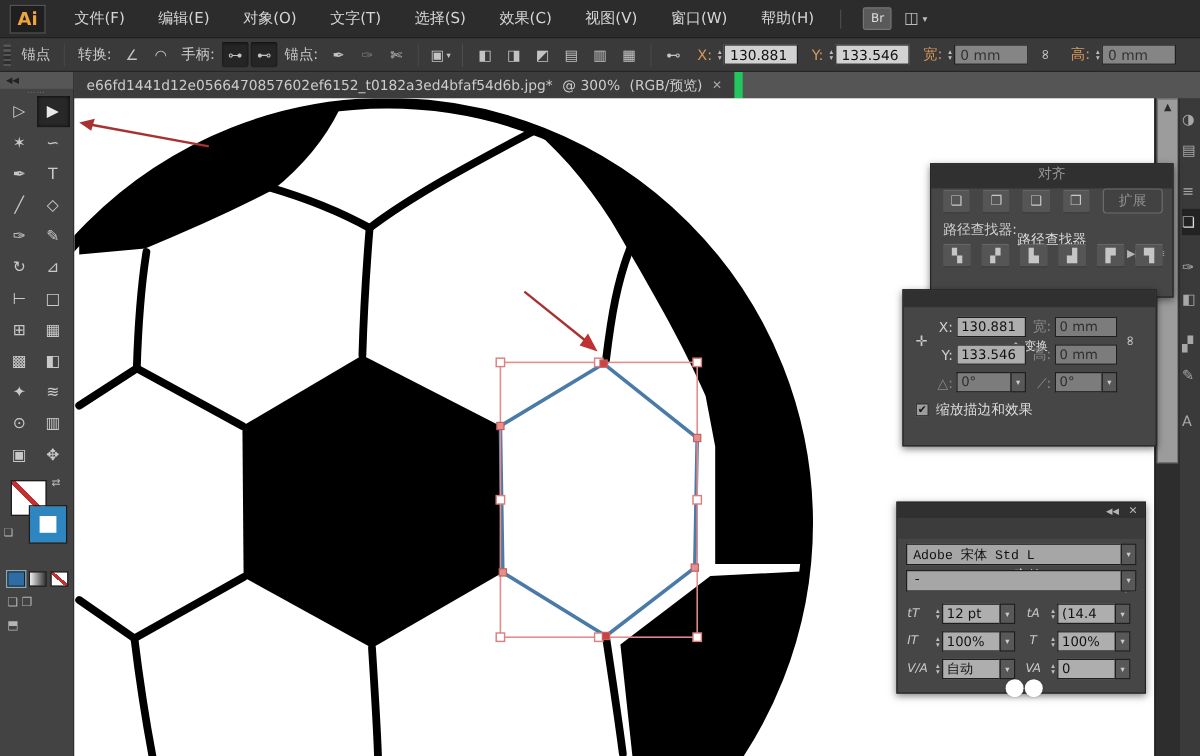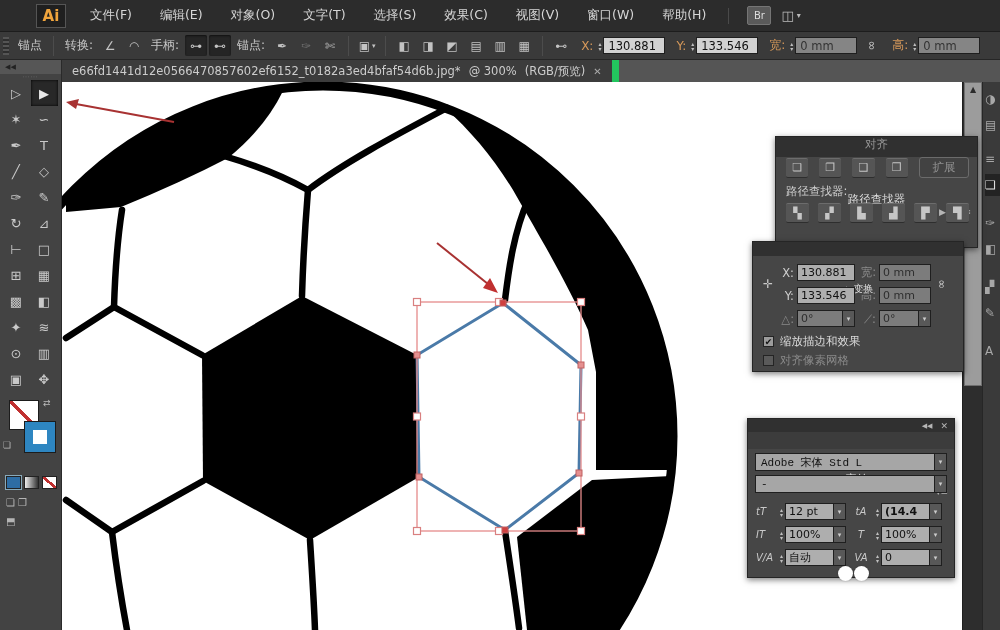--- a/index.html
+++ b/index.html
@@ -2,21 +2,21 @@
 <html><head>
 <meta charset="utf-8">
 <style>
   html,body{margin:0;padding:0;background:#222;}
   *{box-sizing:border-box;font-family:"DejaVu Sans","Liberation Sans",sans-serif;}
   .app{position:relative;width:1000px;height:630px;background:#3e3e3e;overflow:hidden;
        -webkit-user-select:none;user-select:none;}
 
   
   .menubar{position:absolute;left:0;top:0;width:1000px;height:32px;background:#2c2c2c;
-           display:flex;align-items:center;border-bottom:1px solid #1d1d1d;padding-left:28px;}
+           display:flex;align-items:center;border-bottom:1px solid #1d1d1d;}
   .ai-logo{width:30px;height:24px;margin:0 10px 0 8px;background:#1f1f1f;border:1px solid #555;
            color:#f0a43c;font-weight:bold;font-size:15px;display:flex;align-items:center;justify-content:center;}
   .menu-item{color:#d6d6d6;font-size:12.5px;padding:0 14px;height:32px;display:flex;align-items:center;}
   .mb-sep{width:1px;height:16px;background:#4a4a4a;margin:0 8px;}
   .br-btn{width:24px;height:19px;background:#5a5a5a;border:1px solid #757575;border-radius:2px;
           color:#ddd;font-size:10px;display:flex;align-items:center;justify-content:center;margin:12px 10px;}
   .ws-btn{color:#bbb;font-size:13px;display:flex;align-items:center;gap:3px;}
   .ws-btn .caret{font-size:8px;color:#bbb;}
 
   
@@ -385,24 +385,20 @@
       <span class="tf-dd">
           <span class="tf-field dis">0°</span>
           <span class="dd-btn">▾</span>
         </span>
       <span></span>
     </div>
     <div class="checkline">
       <span class="checkbox">✔</span>
       <span>缩放描边和效果</span>
     </div>
-    <div class="checkline" style="margin-top:4px;">
-      <span class="checkbox empty"></span>
-      <span class="dim-text">对齐像素网格</span>
-    </div>
   </div>
 
   <div class="panel" style="left:747px;top:418px;width:208px;height:160px;">
     <div class="mini-head">
       <span>◀◀</span>
       <span style="font-size:9px;">✕</span>
     </div>
     <div class="p-head" style="background:#3c3c3c;height:17px;">
       <div class="p-tab active" style="height:17px;background:none;color:#ddd;gap:3px;">
         <span>◇</span>
@@ -431,21 +427,21 @@
             <span class="tf-field" style="flex:1;">12 pt</span>
             <span class="dd-btn">▾</span>
           </span>
       </span>
       <span class="ch-icon" style="text-align:center;">tA</span>
       <span class="ch-fld">
         <span class="stepper">
             <span>▴</span>
             <span>▾</span>
           </span>
-        <span class="tf-dd" style="flex:1;font-weight:bold;">
+        <span class="tf-dd" style="flex:1;">
             <span class="tf-field" style="flex:1;">(14.4</span>
             <span class="dd-btn">▾</span>
           </span>
       </span>
       <span class="ch-icon">IT</span>
       <span class="ch-fld">
         <span class="stepper">
             <span>▴</span>
             <span>▾</span>
           </span>

